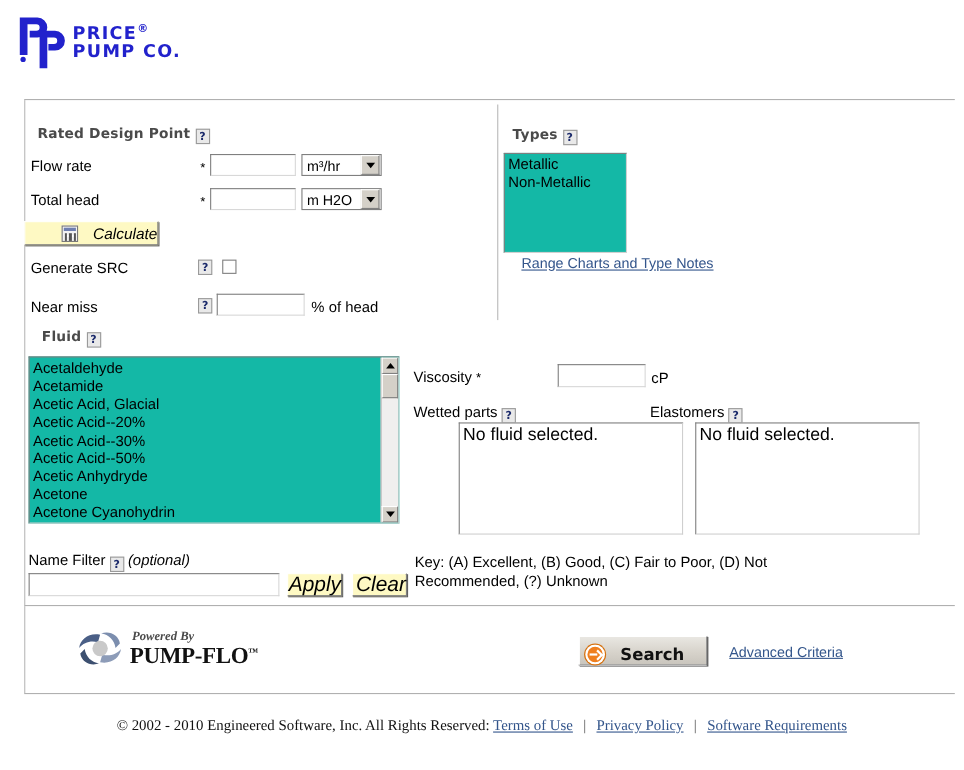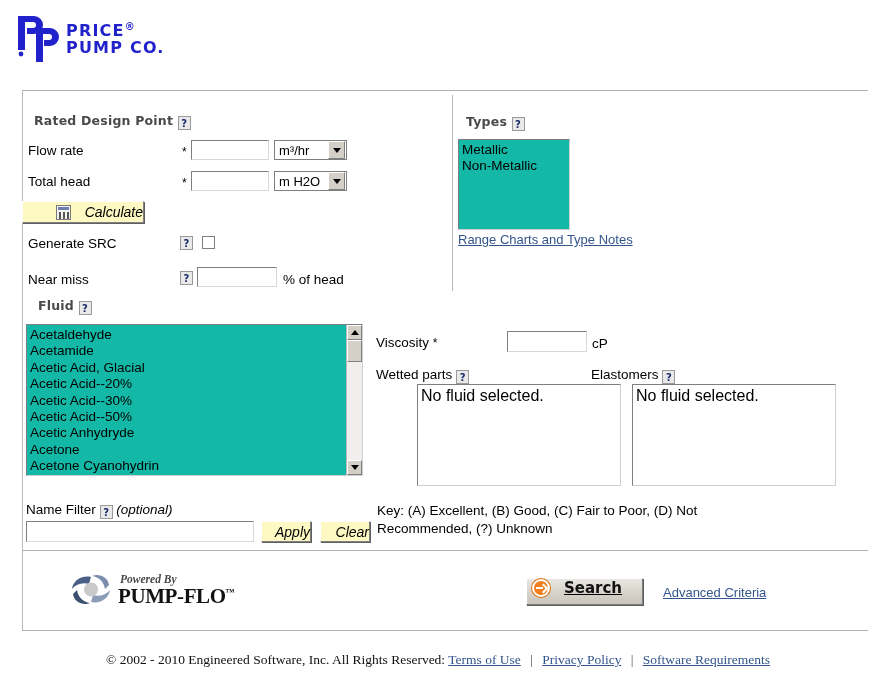--- a/index.html
+++ b/index.html
@@ -155,21 +155,21 @@
     box-sizing: border-box;
     display: flex;
     align-items: center;
     justify-content: flex-end;
     font-family: "Liberation Sans", sans-serif;
     font-size: 14px;
     color: #000;
     cursor: pointer;
     font-style: italic;
   }
-  .btn-sm { font-size: 14px; }
+  .btn-sm { font-size: 19px; }
 
   .calc-icon {
     width: 15px; height: 15px;
     background: #f2f2f2;
     border: 1px solid #7a7a7a;
     box-sizing: border-box;
     position: relative;
     margin-right: 14px;
   }
   .calc-icon::before {
@@ -333,23 +333,22 @@
     left: 526px; top: 578px;
     width: 117px; height: 27px;
     background: linear-gradient(to bottom, #e9e7e2 0%, #d7d3cb 55%, #c9c5bd 100%);
     border-top: 1px solid #ffffff;
     border-left: 1px solid #ffffff;
     border-right: 1px solid #7d7d7d;
     border-bottom: 1px solid #7d7d7d;
     box-shadow: 1px 1px 0 #5e5e5e;
     box-sizing: border-box;
     display: flex;
-    align-items: flex-start;
-    cursor: pointer;
-    text-decoration: underline;
+    align-items: flex-end;
+    cursor: pointer;
   }
   .search-ico {
     width: 18px; height: 18px;
     border-radius: 50%;
     background: #ef7f1f;
     margin-left: 5px;
     position: relative;
     flex: 0 0 auto;
     box-shadow: inset 0 0 0 2px #ffffff, 0 0 0 1px #d2700e;
   }
@@ -463,21 +462,21 @@
 <div class="sect-title" style="position:absolute; left:466px; top:114px;">
   <span>Types</span>
   <span class="help-icon">?</span>
 </div>
 <div class="listbox" style="left:458px; top:139px; width:112px; height:91px;">
   <div class="opts">
     <div class="opt">Metallic</div>
     <div class="opt">Non-Metallic</div>
   </div>
 </div>
-<a class="lnk" style="position:absolute; left:458px; top:232px;">Range Charts and Type Notes</a>
+<a class="lnk" style="position:absolute; left:474px; top:232px;">Range Charts and Type Notes</a>
 
 <div class="sect-title" style="position:absolute; left:38px; top:298px;">
   <span>Fluid</span>
   <span class="help-icon">?</span>
 </div>
 <div class="listbox" style="left:26px; top:324px; width:337px; height:152px;">
   <div class="opts" style="padding-right:18px;">
     <div class="opt">Acetaldehyde</div>
     <div class="opt">Acetamide</div>
     <div class="opt">Acetic Acid, Glacial</div>

